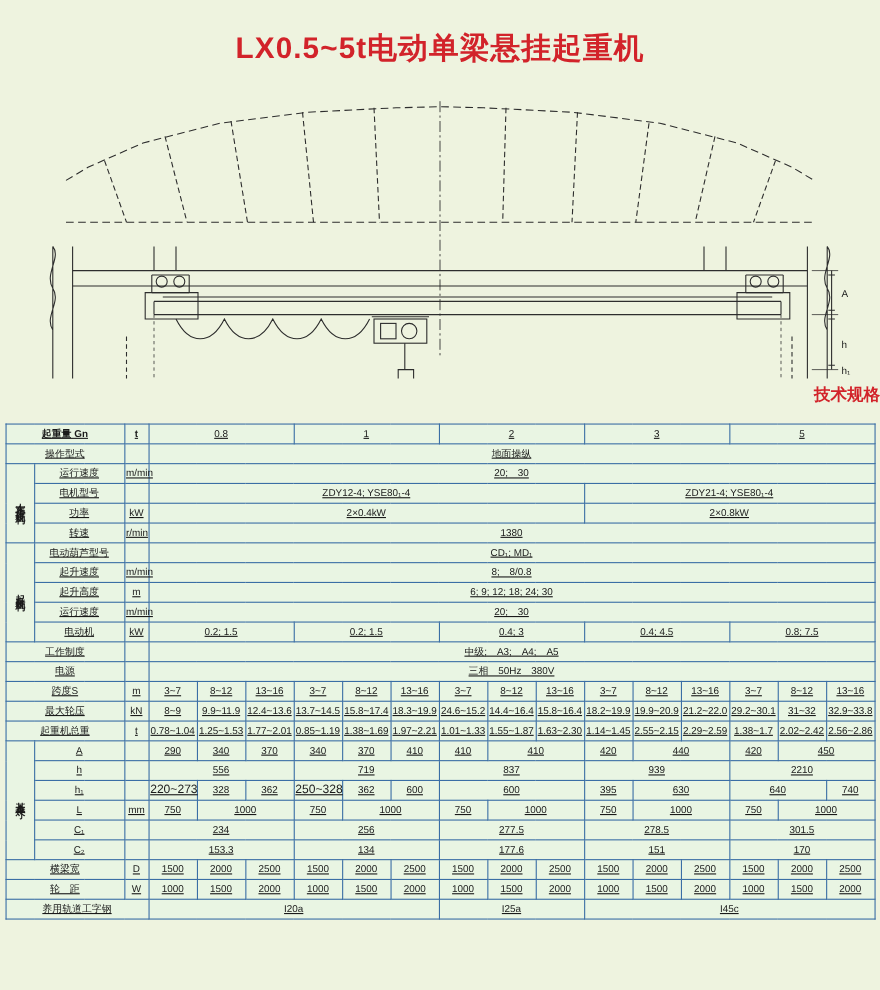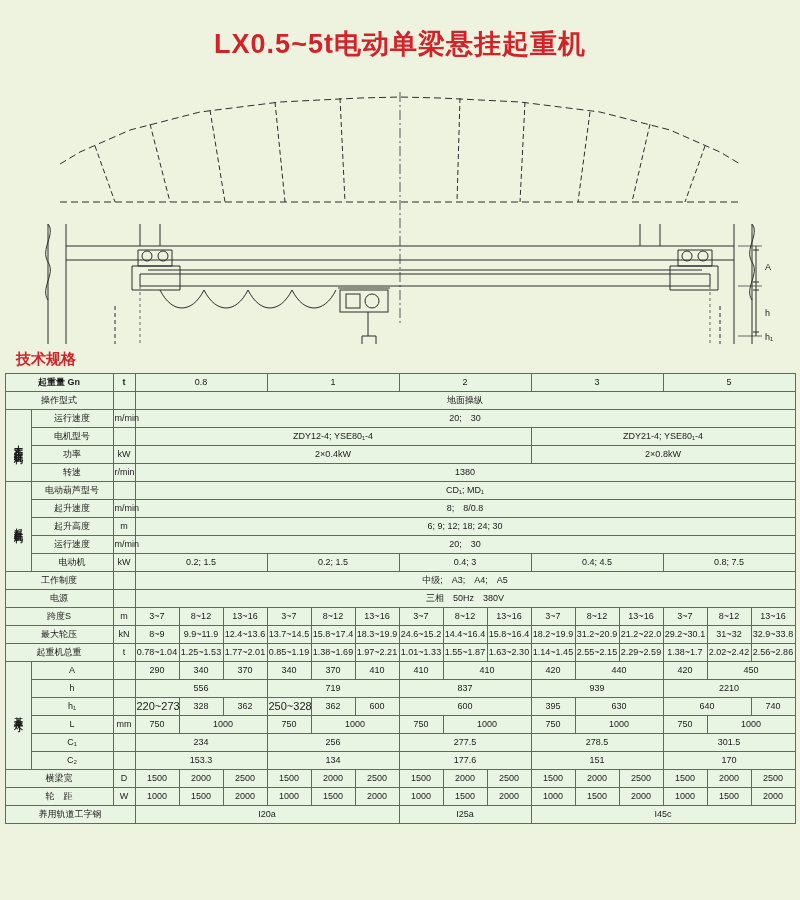--- a/index.html
+++ b/index.html
@@ -29,29 +29,31 @@
     margin:12px auto 0 auto;
   }
   .drawing svg{display:block;}
 
   
   .spec-head{
     color:#d2232a;
     font-weight:bold;
     font-size:15px;
     margin:6px 0 4px 16px;
+    text-align:right;
   }
 
   
   table.spec{
     border-collapse:collapse;
     width:770px;
-    margin:4px auto;
+    margin:16px auto;
     table-layout:fixed;
     font-size:9px;
+    text-decoration:underline;
   }
   table.spec td{
     border:1px solid #3a6ea5;
     text-align:center;
     vertical-align:middle;
     padding:1px 1px;
     line-height:1.15;
     height:15px;
     background:#e9f5e3;
   }
@@ -297,21 +299,21 @@
       <td class="white">8~9</td>
       <td class="white">9.9~11.9</td>
       <td class="white">12.4~13.6</td>
       <td class="white">13.7~14.5</td>
       <td class="white">15.8~17.4</td>
       <td class="white">18.3~19.9</td>
       <td class="alt">24.6~15.2</td>
       <td class="alt">14.4~16.4</td>
       <td class="alt">15.8~16.4</td>
       <td class="white">18.2~19.9</td>
-      <td class="white">31.2~20.9</td>
+      <td class="white">19.9~20.9</td>
       <td class="white">21.2~22.0</td>
       <td class="white">29.2~30.1</td>
       <td class="white">31~32</td>
       <td class="white">32.9~33.8</td>
     </tr>
 
     <tr>
       <td class="lbl" colspan="3">起重机总重</td>
       <td class="lbl">t</td>
       <td class="white">0.78~1.04</td>

